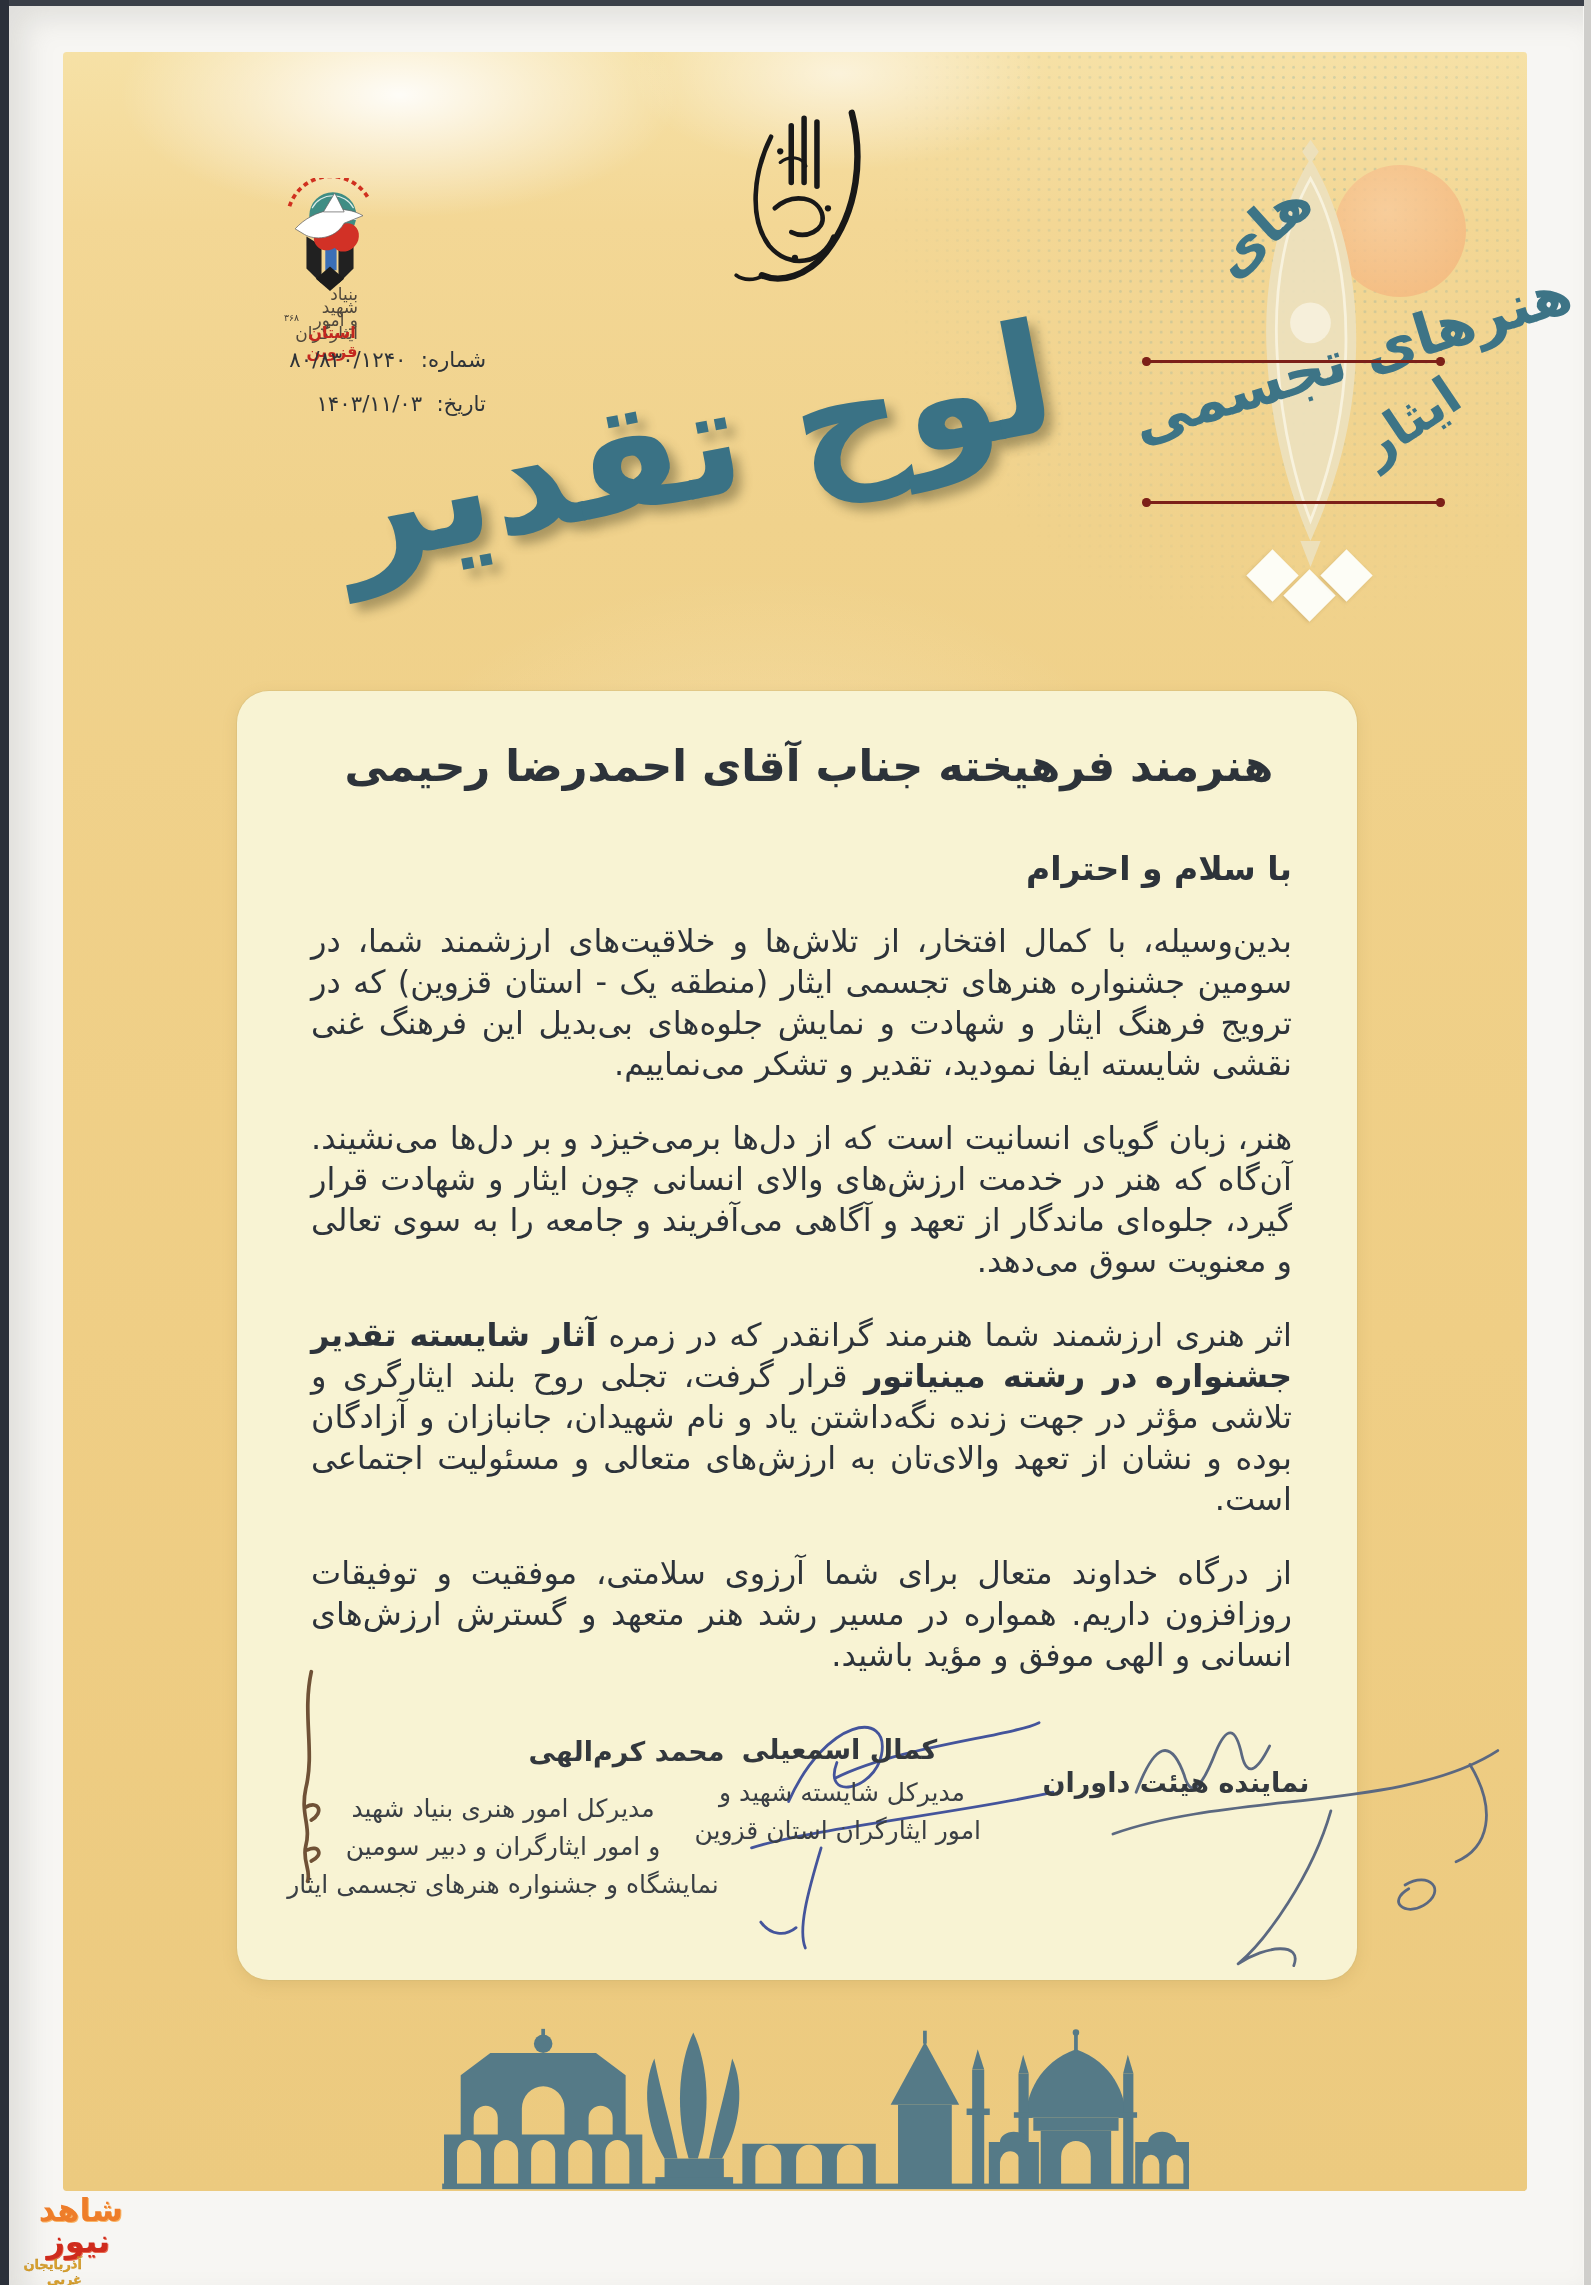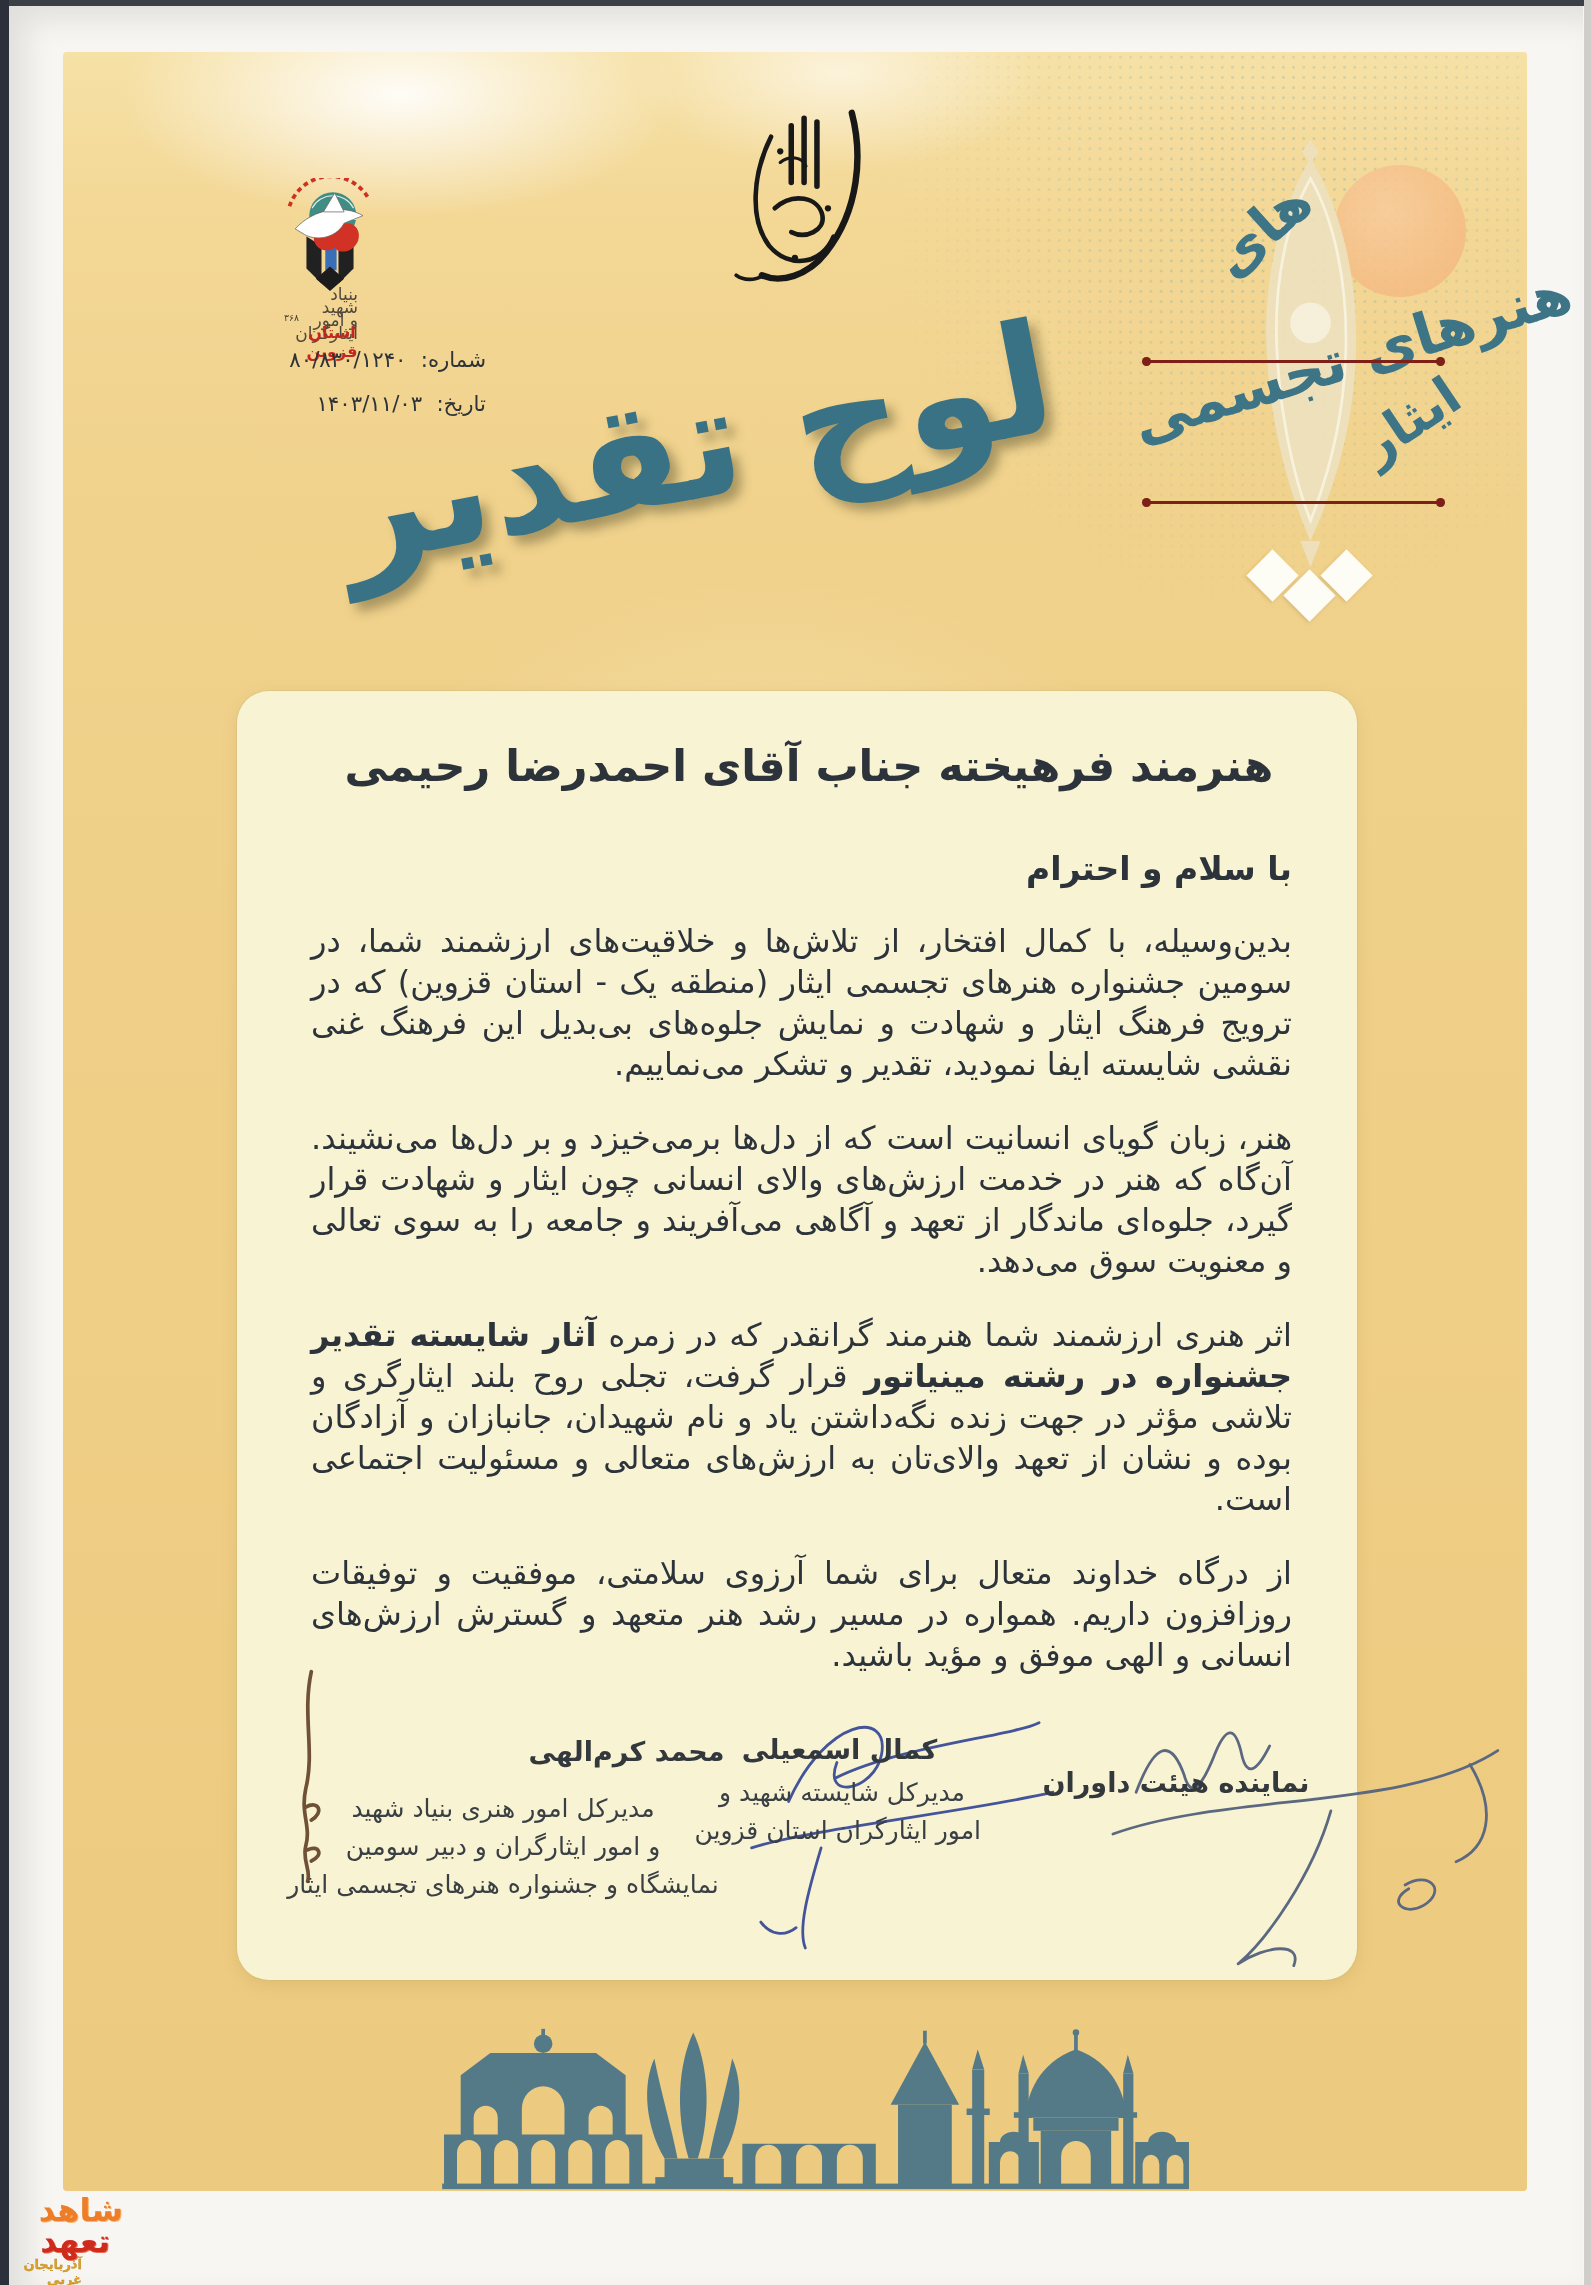--- a/index.html
+++ b/index.html
@@ -249,18 +249,18 @@
         <rect x="736" y="92" width="20" height="6"></rect>
       <path d="M596,171 V124 h54 V171 Z M608,171 V146 a11,12 0 0 1 22,0 V171 Z"></path>
       <path d="M754,171 V124 h58 V171 Z M762,171 V148 a9,10 0 0 1 18,0 V171 Z M788,171 V148 a9,10 0 0 1 18,0 V171 Z"></path>
       <path d="M608,124 a15,11 0 0 1 30,0 Z"></path>
         <path d="M768,124 a15,11 0 0 1 30,0 Z"></path>
     </g>
   </svg>
 
   <div class="wm">
     <div class="wm-w1">شاهد</div>
-    <div class="wm-w2">تعهد</div>
+    <div class="wm-w2">نیوز</div>
     <div class="wm-region">آذربایجان</div>
     <div class="wm-region">غربی</div>
   </div>
 </div>
 
 
 </body></html>

